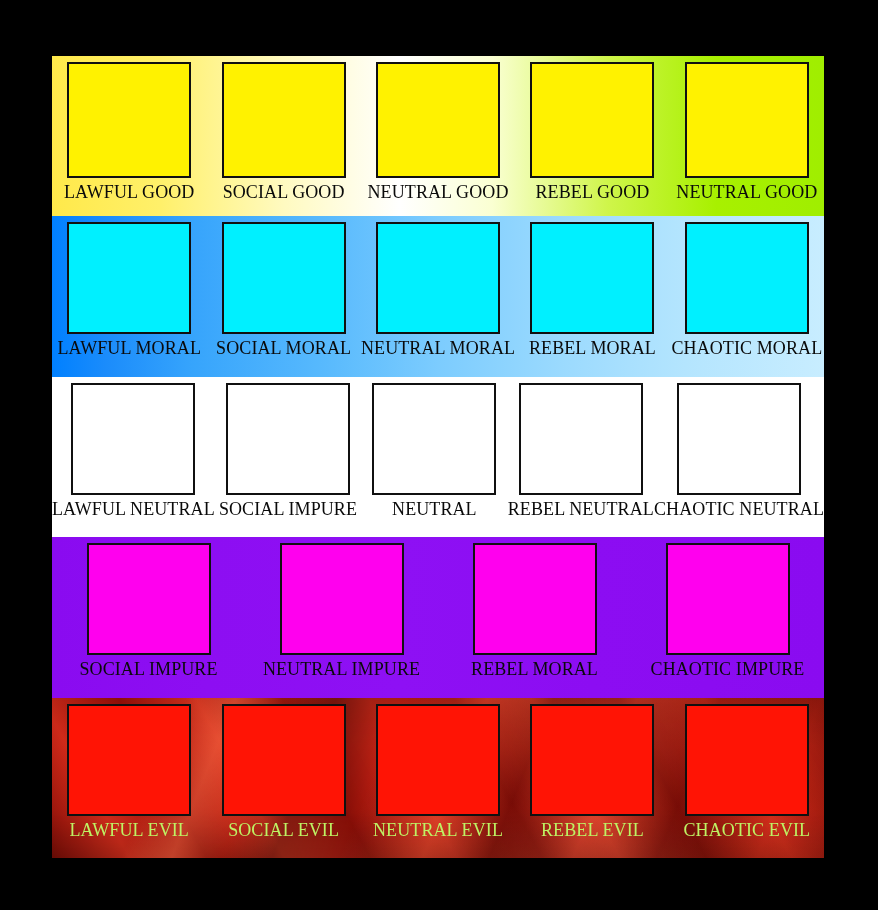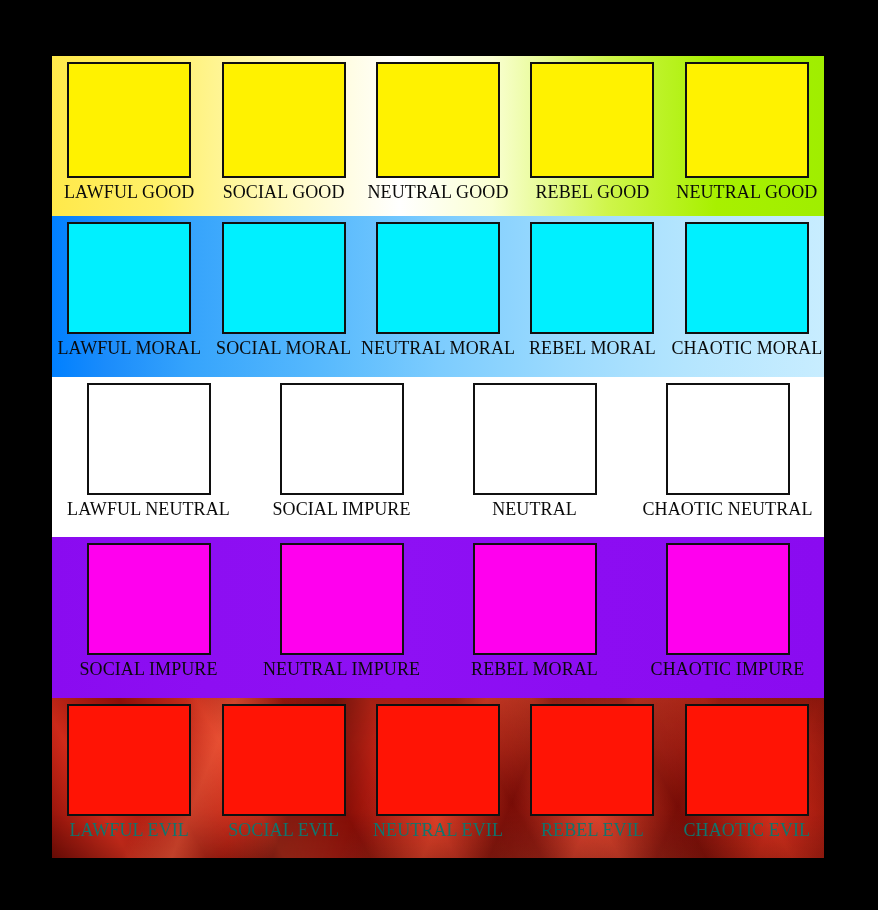--- a/index.html
+++ b/index.html
@@ -120,21 +120,21 @@
 
   .cell-label {
     margin-top: 5px;
     font-size: 18px;
     line-height: 1.05;
     letter-spacing: 0.1px;
     white-space: nowrap;
     color: #0A0A0A;
     text-align: center;
   }
-  .row-evil .cell-label { color: #0f766e; }
+  .row-evil .cell-label { color: #bef264; }
 </style>
 </head>
 <body>
 
 <div id="alignment-chart">
 
   <div class="chart-row row-good">
     <div class="row-bg"></div>
     <div class="chart-cell">
       <div class="cell-swatch"></div>
@@ -191,20 +191,24 @@
     <div class="chart-cell">
       <div class="cell-swatch"></div>
       <div class="cell-label">SOCIAL IMPURE</div>
     </div>
     <div class="chart-cell">
       <div class="cell-swatch"></div>
       <div class="cell-label">NEUTRAL</div>
     </div>
     <div class="chart-cell">
       <div class="cell-swatch"></div>
+      <div class="cell-label">REBEL NEUTRAL</div>
+    </div>
+    <div class="chart-cell">
+      <div class="cell-swatch"></div>
       <div class="cell-label">CHAOTIC NEUTRAL</div>
     </div>
   </div>
 
   <div class="chart-row row-impure">
     <div class="row-bg"></div>
     <div class="chart-cell">
       <div class="cell-swatch"></div>
       <div class="cell-label">SOCIAL IMPURE</div>
     </div>

